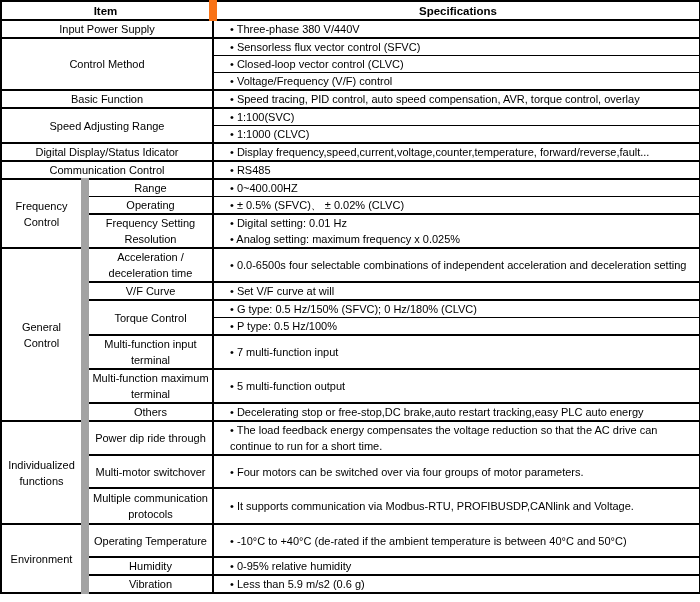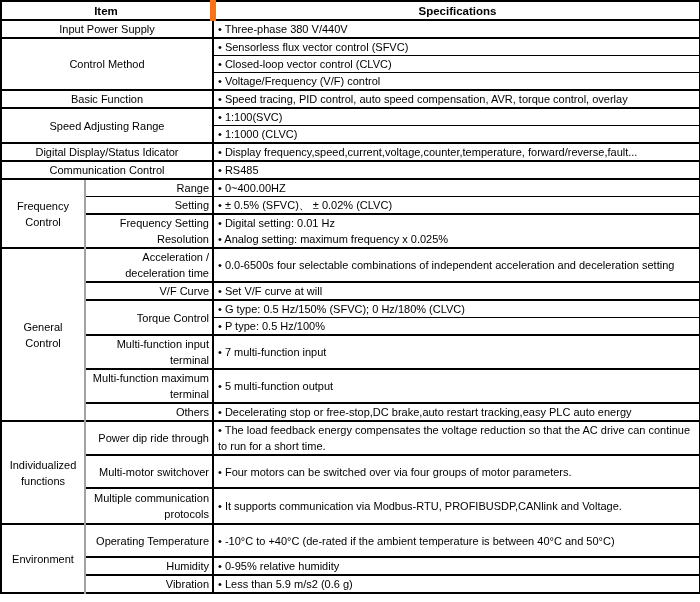--- a/index.html
+++ b/index.html
@@ -20,22 +20,22 @@
     vertical-align: middle;
     overflow: hidden;
     word-wrap: break-word;
   }
   th {
     font-weight: bold;
     text-align: center;
     font-size: 11.5px;
   }
   td.item { text-align: center; }
-  td.spec { text-align: left; border-left: 2px solid #000; padding-left: 4px; }
-  td.sub-col { border-left: 2px solid #a3a3a3; text-align: right; }
+  td.spec { text-align: left; border-left: 2px solid #000; padding-left: 16px; }
+  td.sub-col { border-left: 8px solid #a3a3a3; }
   tr.sect > td, tr.sect > th { border-top: 2px solid #000; }
   tr.sub > td { border-top: 2px solid #000; }
   tr.rh  { height: 19px; }
   tr.r1  { height: 17px; }
   tr.r2  { height: 33px; }
   tr.r3  { height: 36px; }
   .clip1 { max-height: 16px; overflow: hidden; }
   .clip2 { max-height: 32px; overflow: hidden; }
 </style>
 </head>
@@ -45,21 +45,21 @@
 <table class="spec-table">
   <colgroup>
     <col style="width:84px">
     <col style="width:128px">
     <col style="width:487px">
   </colgroup>
 
   <tbody>
         <tr class="rh">
     <th colspan="2">Item</th>
-    <th style="border-left:6px solid #f97316">Specifications</th>
+    <th style="border-left:8px solid #f97316">Specifications</th>
   </tr>
 
   <tr class="r1 sect">
     <td colspan="2" class="item">Input Power Supply</td>
     <td class="spec">
             <div class="clip1">•  Three-phase 380 V/440V</div>
           </td>
   </tr>
 
   <tr class="r1 sect">
@@ -113,21 +113,21 @@
   </tr>
 
   <tr class="r1 sect">
     <td rowspan="3" class="item">Frequency Control</td>
     <td class="item sub-col">Range</td>
     <td class="spec">
             <div class="clip1">•  0~400.00HZ</div>
           </td>
   </tr>
   <tr class="r1">
-    <td class="item sub-col">Setting</td>
+    <td class="item sub-col">Operating</td>
     <td class="spec">
             <div class="clip1">•  ± 0.5% (SFVC)、 ± 0.02% (CLVC)</div>
           </td>
   </tr>
   <tr class="r2 sub">
     <td class="item sub-col">Frequency Setting Resolution</td>
     <td class="spec">
       <div class="clip1">•  Digital setting: 0.01 Hz</div>
       <div class="clip1">•  Analog setting: maximum frequency x 0.025%</div>
     </td>

